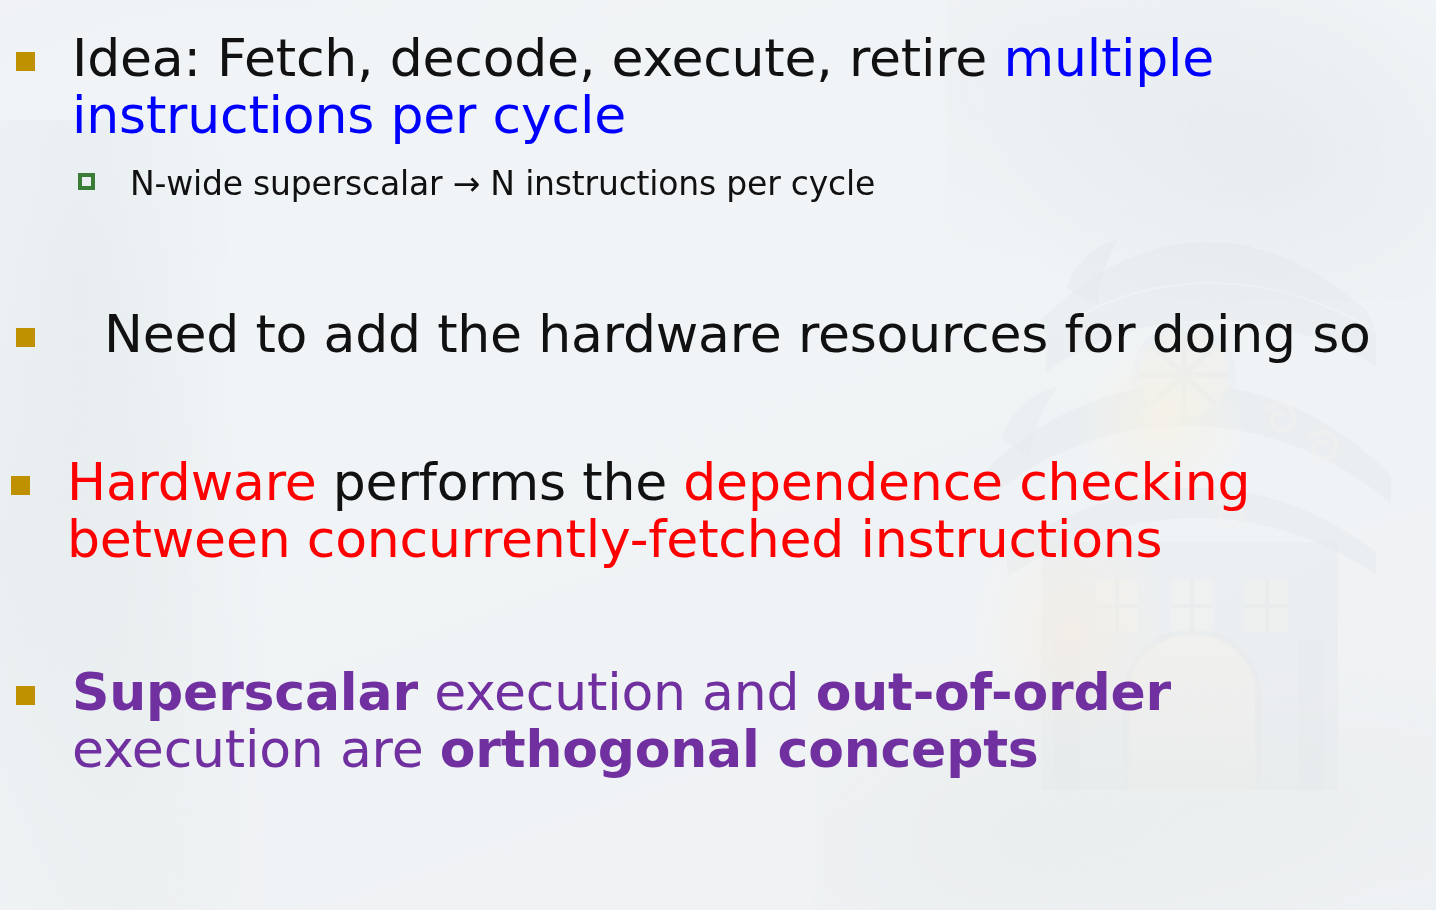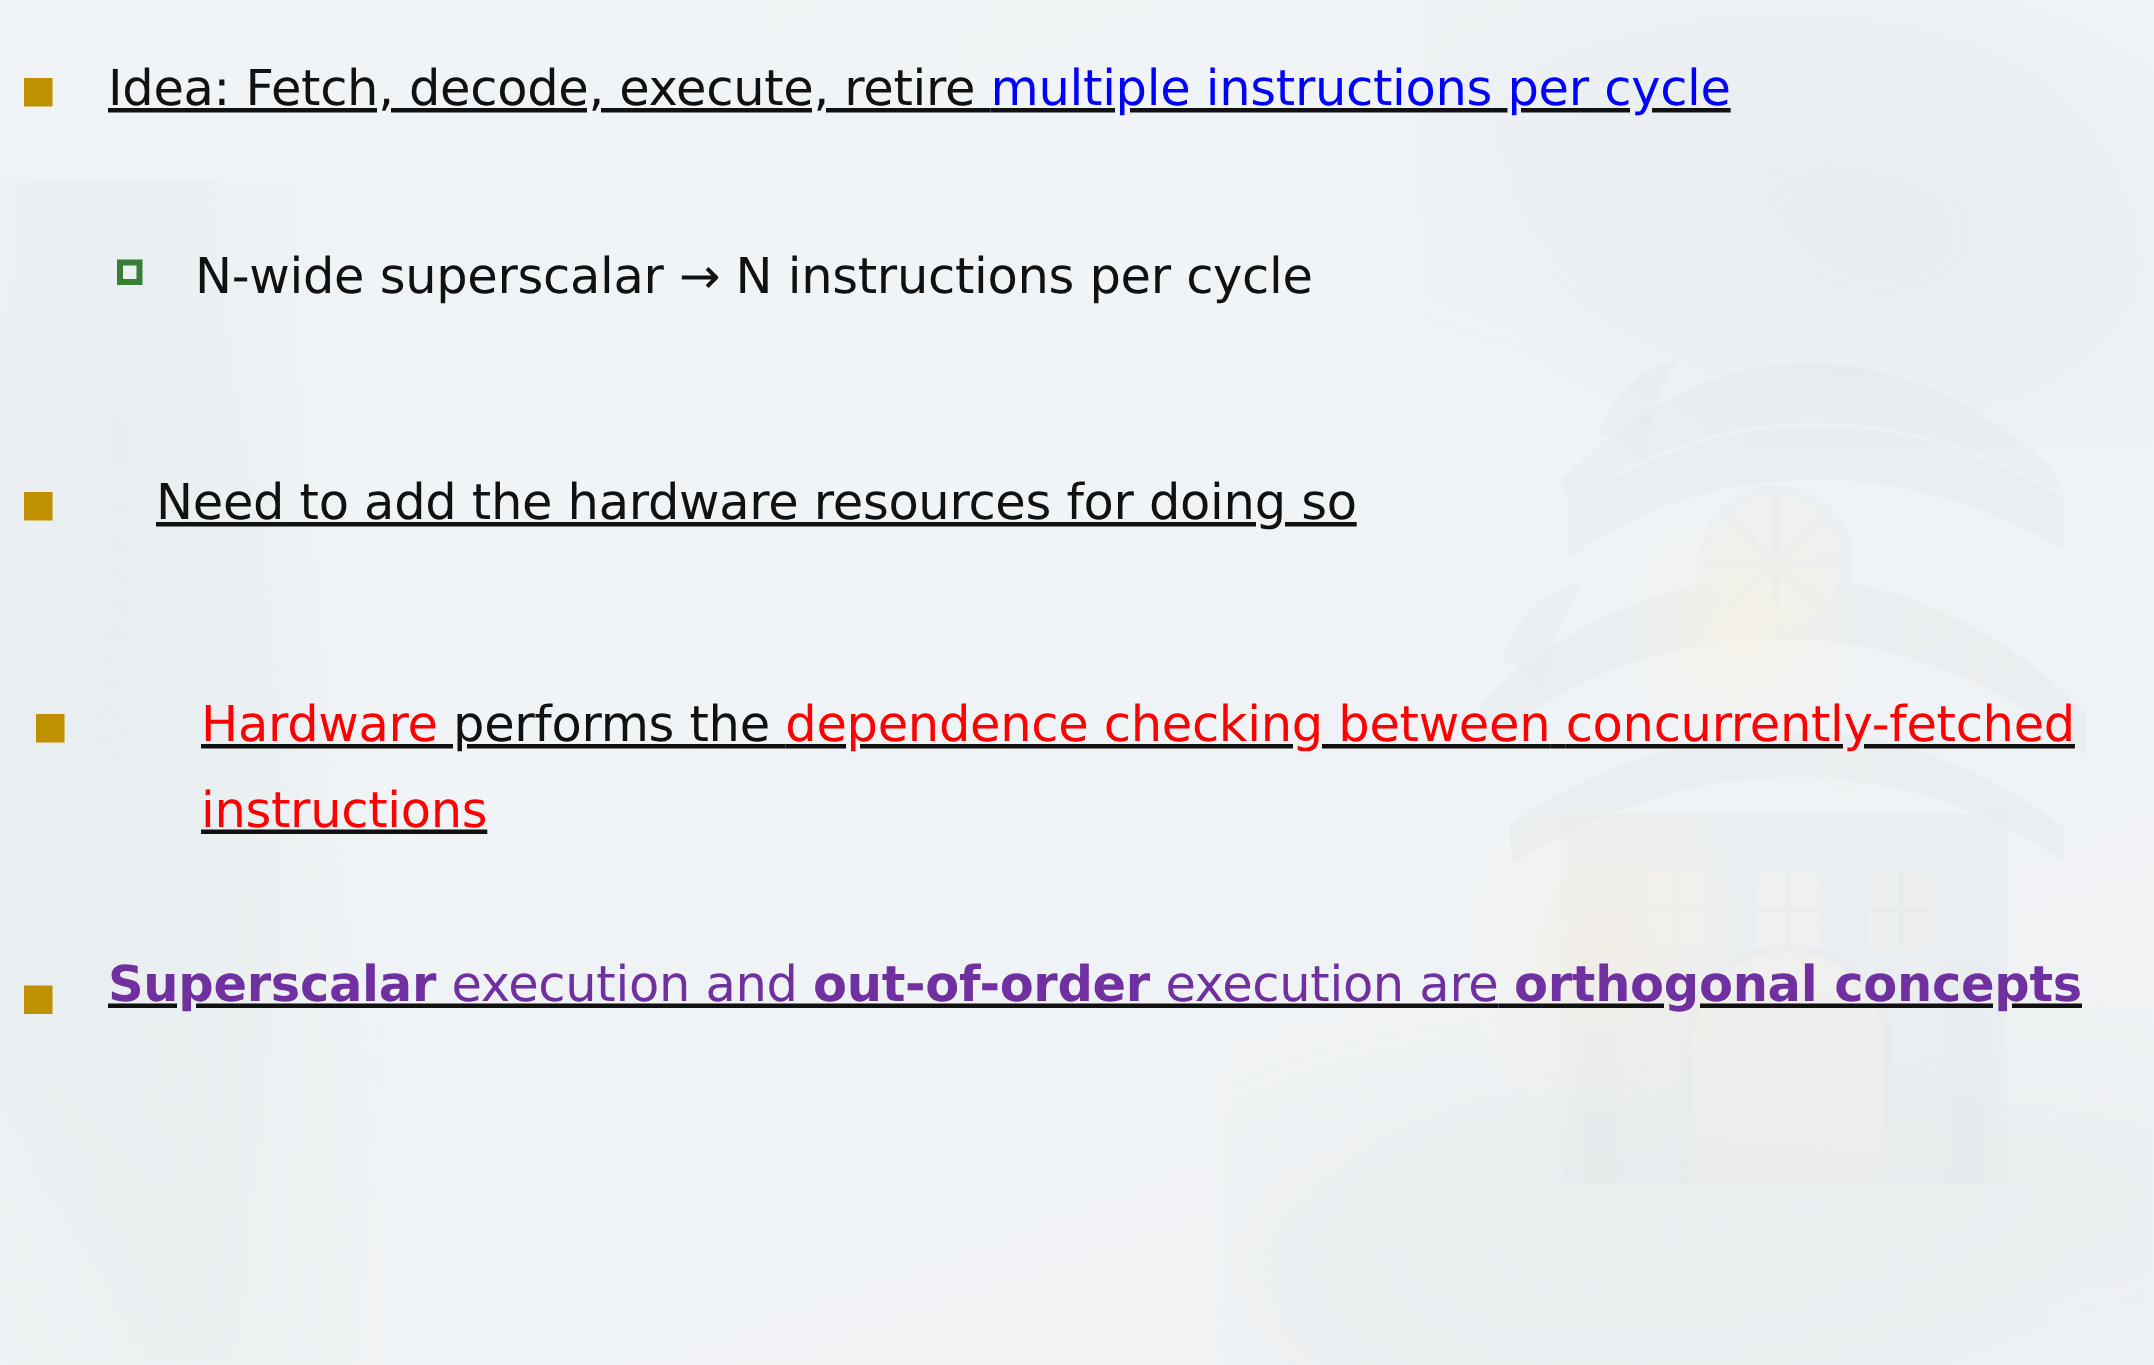--- a/index.html
+++ b/index.html
@@ -109,25 +109,24 @@
   .marker-sub {
     width: 17px;
     height: 17px;
     border: 4px solid #3a7d36;
     background: transparent;
     box-sizing: border-box;
     flex: 0 0 auto;
   }
 
   .l1-text {
-    font-size: 33px;
+    font-size: 52px;
     line-height: 57px;
     color: #111111;
     letter-spacing: -0.2px;
-    text-decoration: underline;
   }
   .l2-text {
     font-size: 33px;
     line-height: 48px;
     color: #111111;
     letter-spacing: -0.2px;
   }
 
   .t-blue   { color: #0000ff; }
   .t-red    { color: #ff0000; }
@@ -208,29 +207,29 @@
       <div class="l2-text" style="margin-left:35px; width:1240px;">
         <span class="t-black">N-wide superscalar </span><span class="t-black arrow-glyph">→</span><span class="t-black"> N instructions per cycle</span>
       </div>
     </div>
 
     <div class="bullet-row" style="left:16px; top:306px; width:1400px;gap:32px;">
       <div class="marker-main" style="margin-top:22px;"></div>
       <div class="l1-text" style="margin-left:37px; width:1330px;">Need to add the hardware resources for doing so</div>
     </div>
 
-    <div class="bullet-row" style="left:24px; top:454px; width:1400px;justify-content:space-between;">
+    <div class="bullet-row" style="left:11px; top:454px; width:1400px;">
       <div class="marker-main" style="margin-top:22px;"></div>
       <div class="l1-text" style="margin-left:37px; width:1290px;">
         <span class="t-red">Hardware </span><span class="t-black">performs the </span><span class="t-red">dependence checking between</span>
         <span class="t-red">concurrently-fetched instructions</span>
       </div>
     </div>
 
-    <div class="bullet-row" style="left:16px; top:627px; width:1400px;align-items:center;">
+    <div class="bullet-row" style="left:16px; top:664px; width:1400px;">
       <div class="marker-main" style="margin-top:22px;"></div>
       <div class="l1-text" style="margin-left:37px; width:1340px;">
         <span class="t-purple bold">Superscalar</span><span class="t-purple"> execution and </span><span class="t-purple bold">out-of-order</span><span class="t-purple"> execution are</span>
         <span class="t-purple bold">orthogonal concepts</span>
       </div>
     </div>
 
 
 
   </div>

